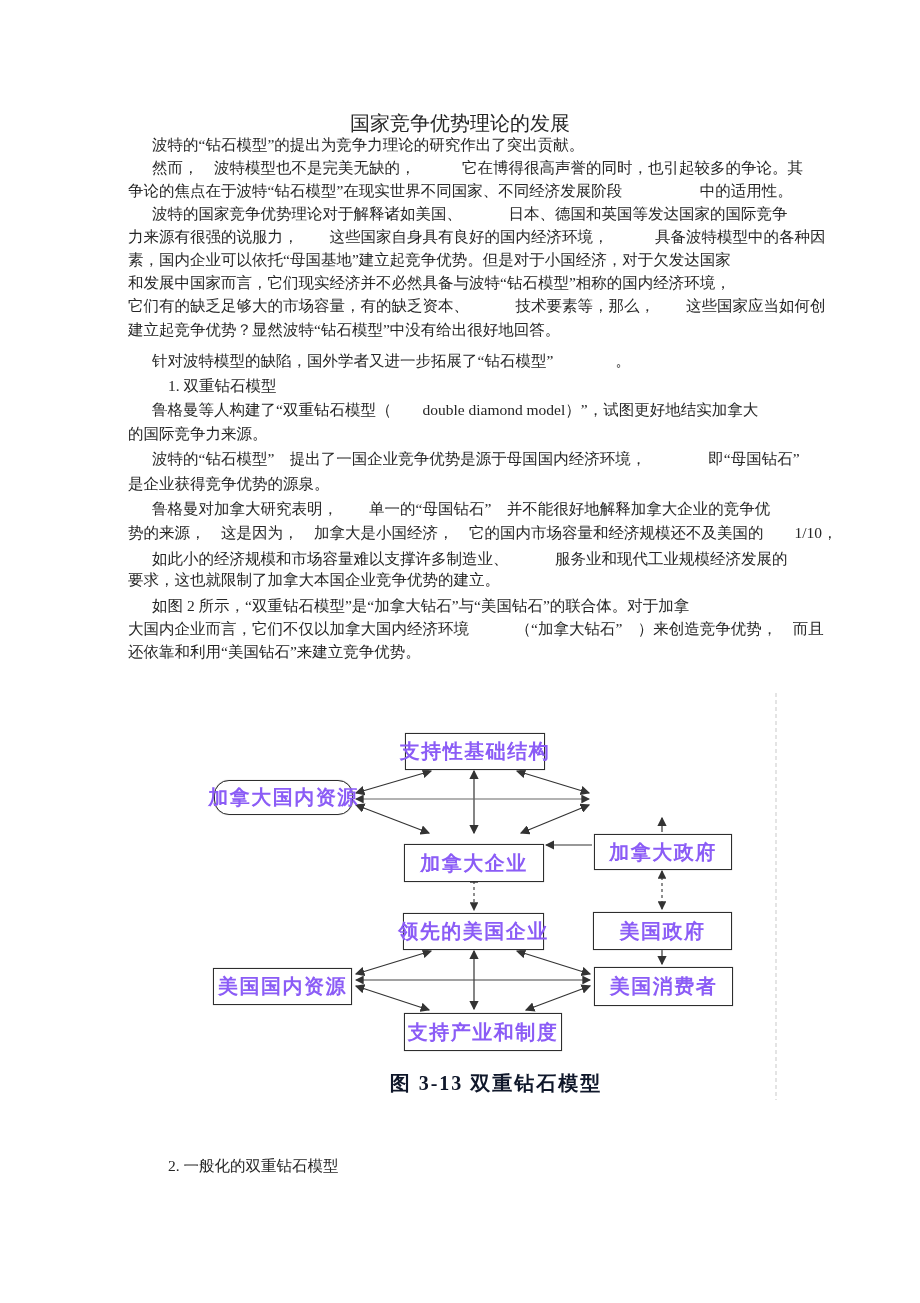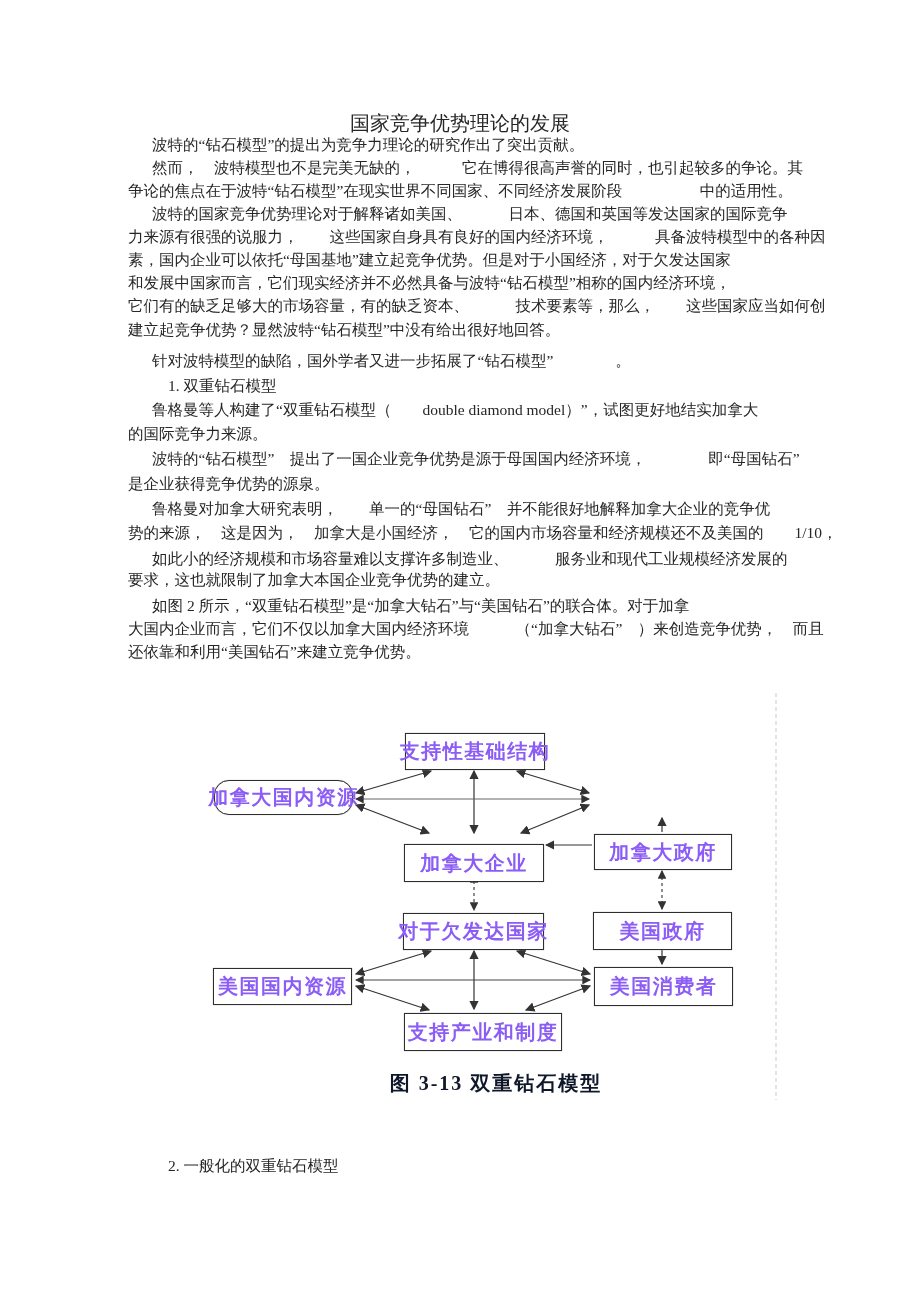--- a/index.html
+++ b/index.html
@@ -89,21 +89,21 @@
       <line x1="356" y1="290" x2="590" y2="290" stroke="#444" stroke-width="1.1" marker-start="url(#ah)" marker-end="url(#ah)"></line>
       <line x1="356" y1="296" x2="429" y2="320" stroke="#333" stroke-width="1.2" marker-start="url(#ah)" marker-end="url(#ah)"></line>
       <line x1="590" y1="296" x2="526" y2="320" stroke="#333" stroke-width="1.2" marker-start="url(#ah)" marker-end="url(#ah)"></line>
       <line x1="662" y1="260" x2="662" y2="274" stroke="#333" stroke-width="1.2" marker-end="url(#ah)"></line>
     </svg>
 
     <div class="dbox" style="left:405px;top:43px;width:138px;height:35px;">支持性基础结构</div>
     <div class="dbox" style="left:214px;top:90px;width:137px;height:33px;border-radius:15px;">加拿大国内资源</div>
     <div class="dbox" style="left:404px;top:146px;width:138px;height:36px;margin-top:8px;">加拿大企业</div>
     <div class="dbox" style="left:594px;top:144px;width:136px;height:34px;">加拿大政府</div>
-    <div class="dbox" style="left:403px;top:223px;width:139px;height:35px;">对于欠发达国家</div>
+    <div class="dbox" style="left:403px;top:223px;width:139px;height:35px;">领先的美国企业</div>
     <div class="dbox" style="left:593px;top:222px;width:137px;height:36px;">美国政府</div>
     <div class="dbox" style="left:213px;top:278px;width:137px;height:35px;">美国国内资源</div>
     <div class="dbox" style="left:594px;top:277px;width:137px;height:37px;">美国消费者</div>
     <div class="dbox" style="left:404px;top:323px;width:156px;height:36px;">支持产业和制度</div>
 
     <div class="fig-caption">图 3-13  双重钻石模型</div>
   </div>
 
   <div class="heading2">2.  一般化的双重钻石模型</div>
 

